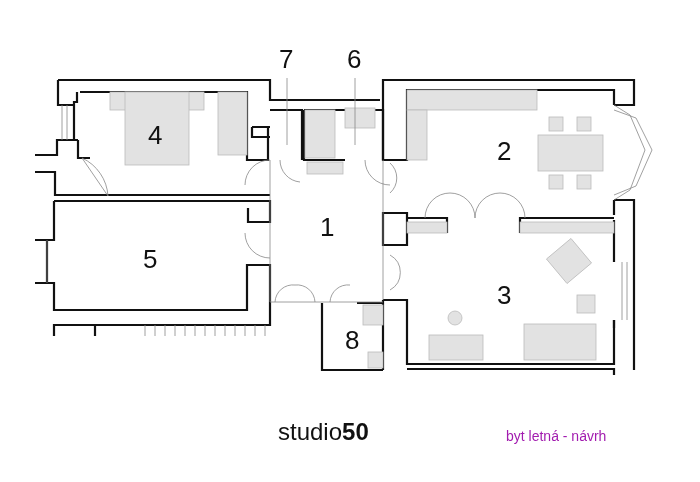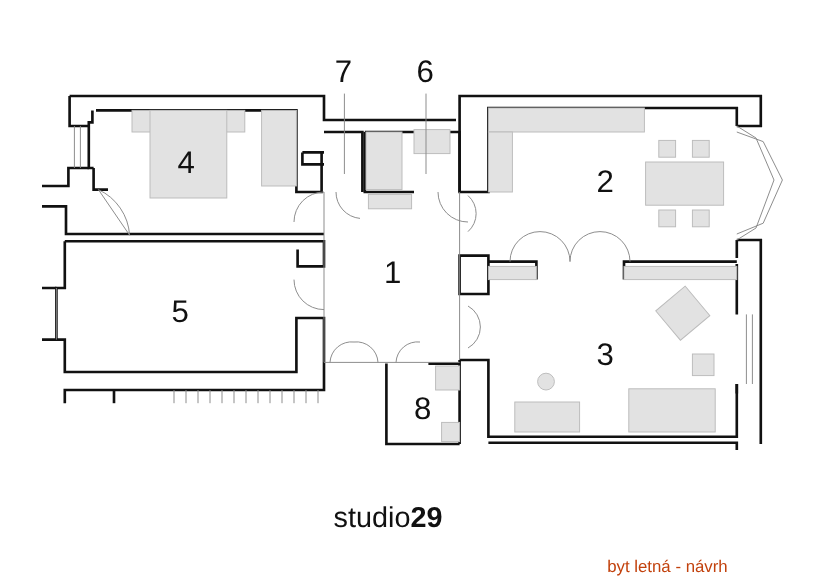--- a/index.html
+++ b/index.html
@@ -4,21 +4,21 @@
 <style>
   html,body{margin:0;padding:0;background:#fff;}
   body{width:700px;height:482px;position:relative;overflow:hidden;font-family:"Liberation Sans",sans-serif;}
   svg{position:absolute;left:0;top:0;}
   .w{fill:none;stroke:#111;stroke-width:2.2;stroke-linejoin:miter;}
   .t{fill:none;stroke:#888;stroke-width:0.8;}
   .f{fill:#e2e2e2;stroke:#bbb;stroke-width:0.8;}
   .lbl{position:absolute;font-size:26px;color:#111;line-height:1;}
   .brand{position:absolute;left:278px;top:418px;font-size:24px;color:#111;}
   .brand b{font-weight:bold;}
-  .sub{position:absolute;left:506px;top:428px;font-size:14px;color:#c2410c;margin-top:36px;}
+  .sub{position:absolute;left:506px;top:428px;font-size:14px;color:#a21caf;}
 </style>
 </head>
 <body>
 
 <svg width="700" height="482" viewBox="0 0 700 482">
 
   <path class="w" d="M58 80 H270 V100 H380 M58 80 V105 H73 M77 92 V102 H74 V140 H78 M78 140 V158 H90 M80 92 H247 V160 H268 V127"></path>
   <path class="w" d="M35 155 H57 V140 H74"></path>
   <path class="w" d="M35 172 H55 V195 H270"></path>
   <path class="w" d="M55 200 H270 V225 H248 V205 H55 Z" style="display:none"></path>
@@ -78,14 +78,14 @@
 
 <div class="lbl" style="left:320px;top:214px;">1</div>
 <div class="lbl" style="left:497px;top:138px;">2</div>
 <div class="lbl" style="left:497px;top:282px;">3</div>
 <div class="lbl" style="left:148px;top:122px;">4</div>
 <div class="lbl" style="left:143px;top:246px;">5</div>
 <div class="lbl" style="left:347px;top:46px;">6</div>
 <div class="lbl" style="left:279px;top:46px;">7</div>
 <div class="lbl" style="left:345px;top:327px;">8</div>
 
-<div class="brand"><span>studio</span><b>29</b></div>
+<div class="brand"><span>studio</span><b>50</b></div>
 <div class="sub">byt letná - návrh</div>
 
 </body></html>

